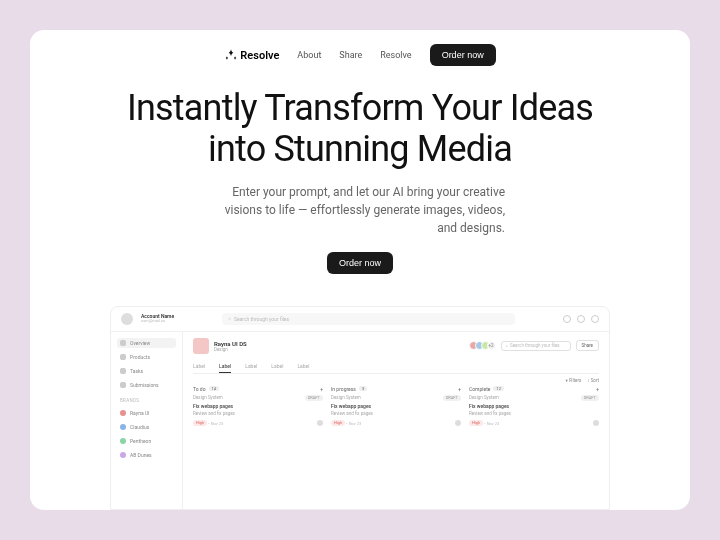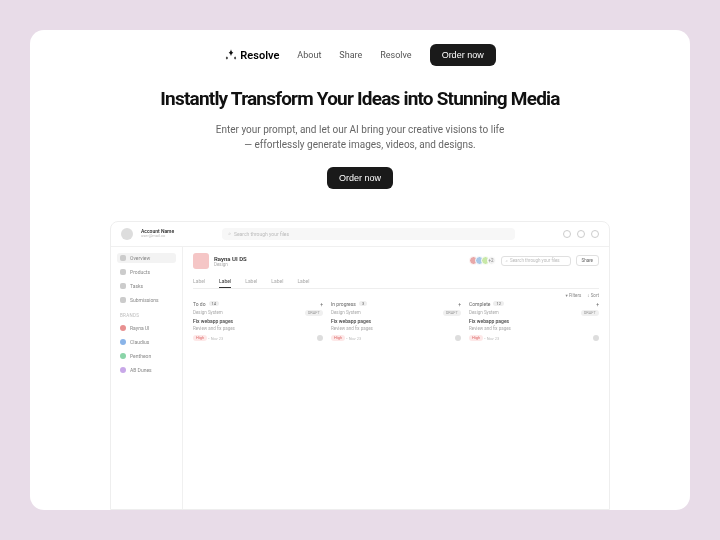--- a/index.html
+++ b/index.html
@@ -38,32 +38,33 @@
   color: #fff;
   border: none;
   border-radius: 6px;
   padding: 6px 12px;
   font-size: 9px;
   font-weight: 400;
   cursor: pointer;
 }
 .hero { text-align: center; padding: 12px 70px 16px; }
 .hero-title {
-  font-size: 19px;
-  font-weight: 700;
+  font-size: 36px;
+  font-weight: 400;
   line-height: 1.15;
   letter-spacing: -0.8px;
   color: #111;
 }
 .hero-sub {
-  font-size: 10px;
+  font-size: 12px;
   color: #666;
   margin: 12px auto 14px;
   max-width: 290px;
   line-height: 1.5;
+  text-align: right;
 }
 .dashboard {
   margin: 16px 80px 0;
   border: 1px solid #eee;
   border-radius: 8px 8px 0 0;
   flex: 1;
   overflow: hidden;
   font-size: 5px;
   color: #888;
   display: flex;

